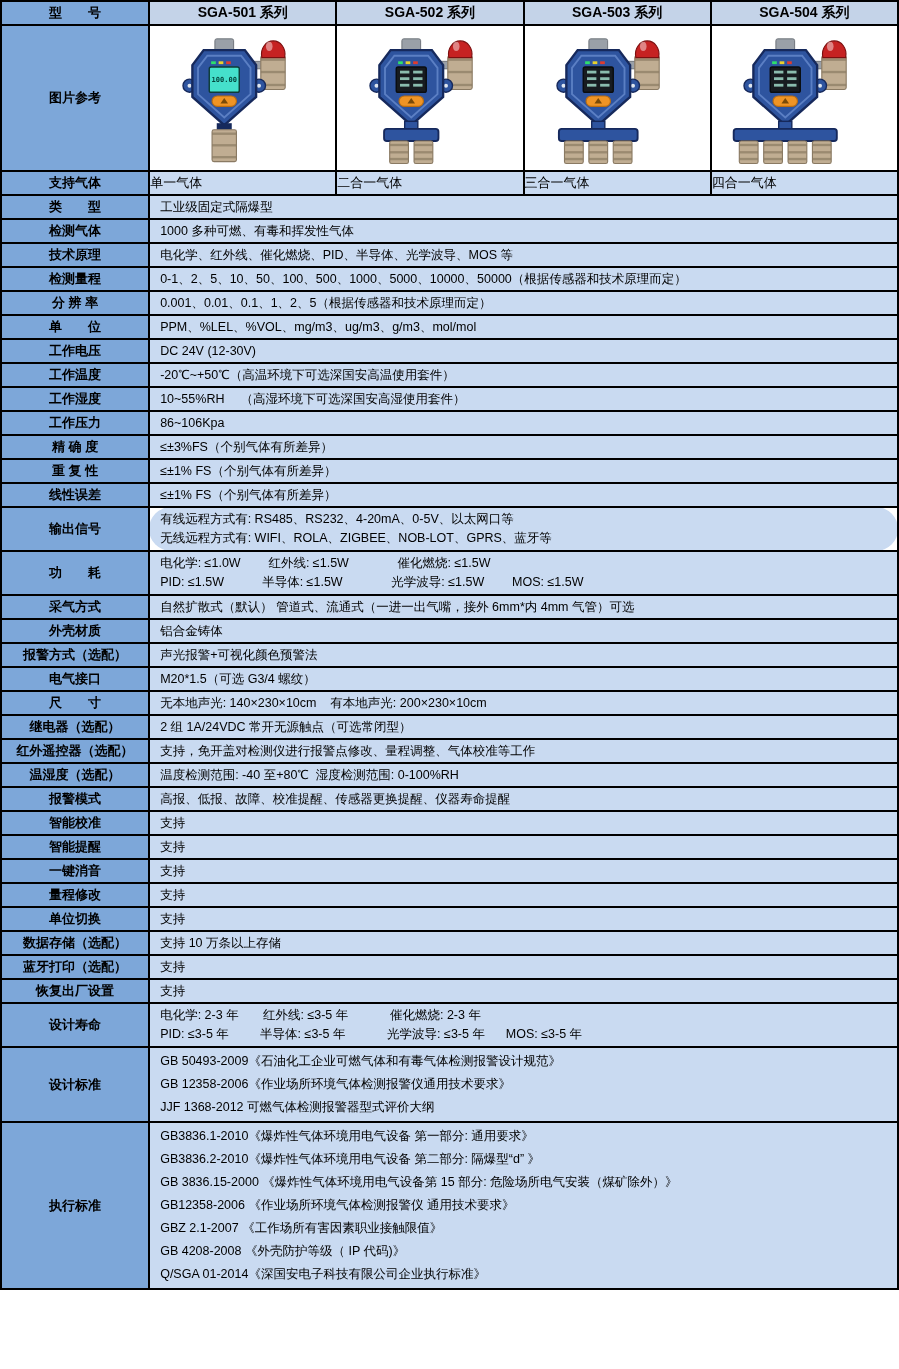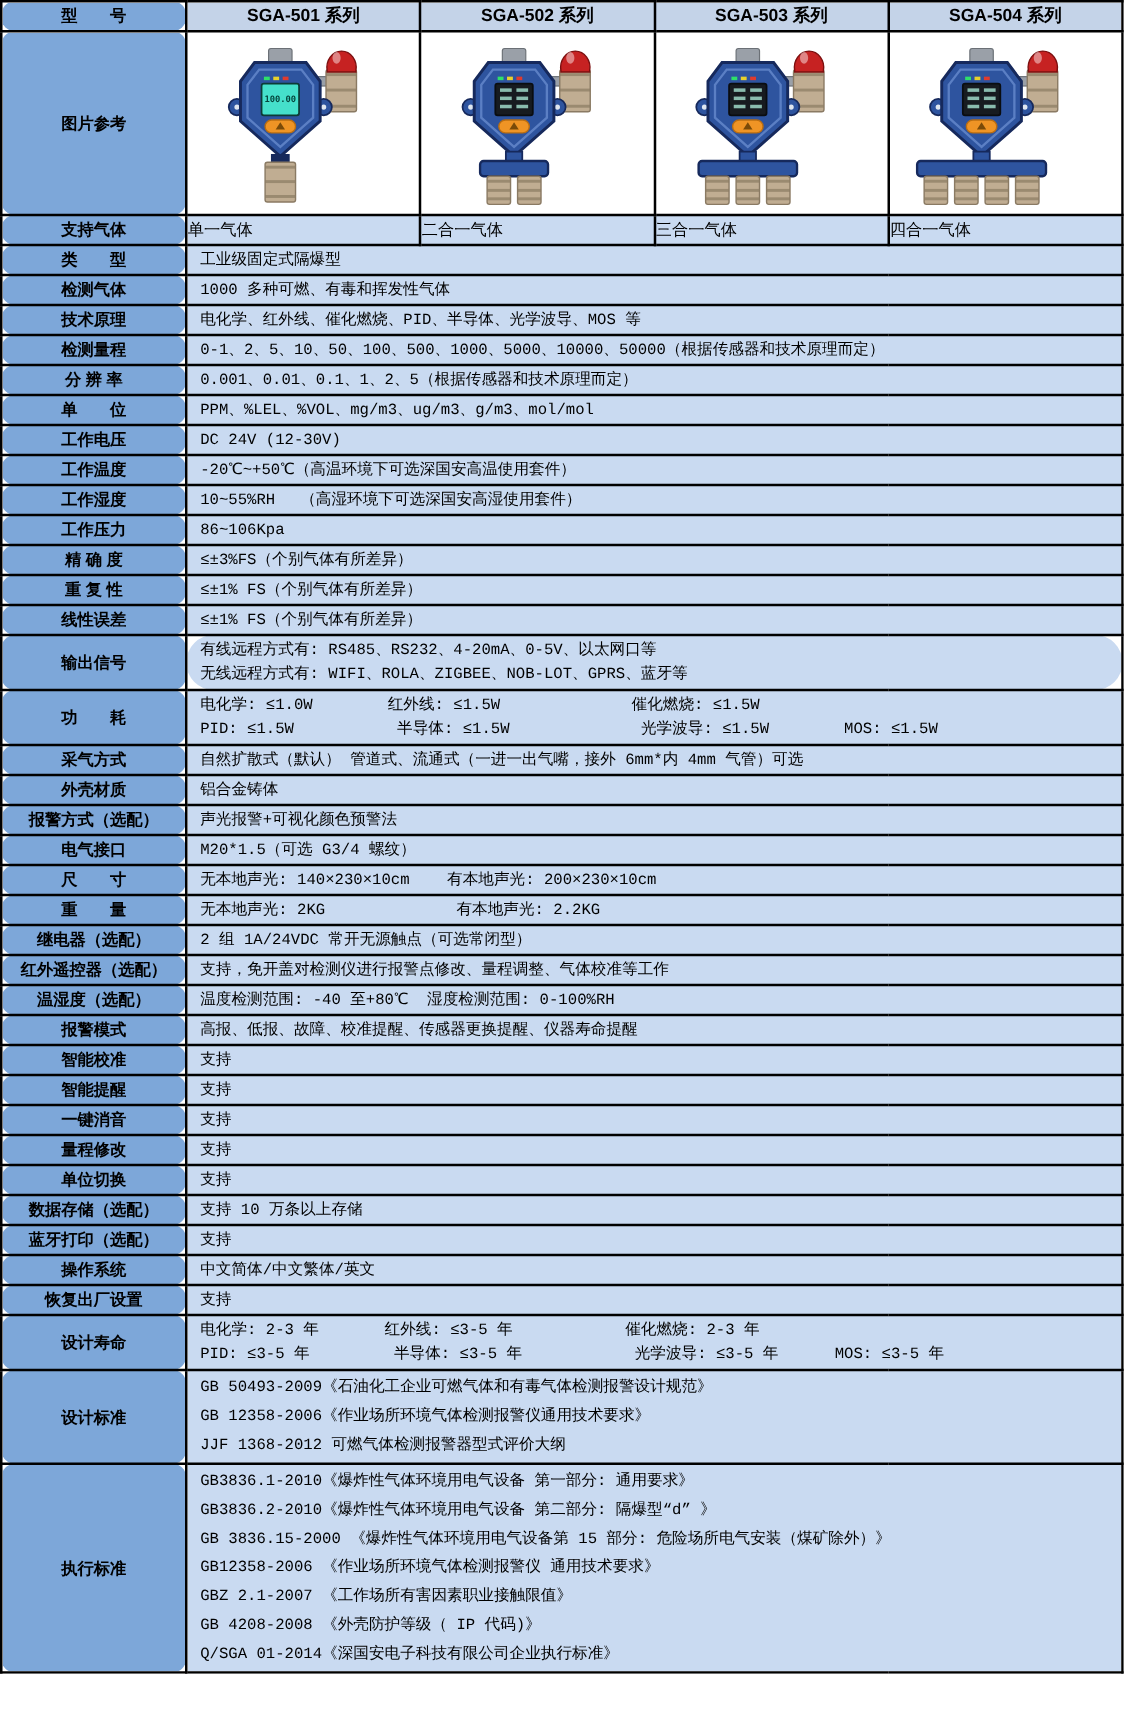--- a/index.html
+++ b/index.html
@@ -24,21 +24,20 @@
   }
   col.c-label{width:148px;}
   col.c-dev{width:187px;}
   th.row-label{
     background:var(--label-bg);
     font-size:13px;
     font-weight:bold;
     text-align:center;
     white-space:pre-wrap;
     padding:2px 4px;
-    border-radius:11px;
   }
   tr.header-row{height:24px;}
   tr.header-row td{
     background:var(--model-bg);
     font-size:14px;
     font-weight:bold;
     text-align:center;
   }
   tr.image-row{height:146px;}
   tr.image-row td{
@@ -50,21 +49,21 @@
   tr.gases-row td{
     background:var(--value-bg);
     font-size:13px;
   }
   td.spec-value{
     background:var(--value-bg);
     font-size:12.5px;
     line-height:17px;
     padding:2px 20px 2px 10px;
     white-space:pre-wrap;
-    font-family:Liberation Mono, monospace;
+    font-family:Liberation Sans, sans-serif;
     text-align:left;
     vertical-align:middle;
   }
   .device-wrap{display:inline-block;line-height:0;text-decoration:underline;}
 </style>
 </head>
 <body>
 
 <table class="spec-table">
   <colgroup>
@@ -324,24 +323,20 @@
   </tr>
       <tr class="spec-row">
     <th class="row-label">电气接口</th>
     <td class="spec-value" colspan="4">M20*1.5（可选 G3/4 螺纹）</td>
   </tr>
       <tr class="spec-row">
     <th class="row-label">尺　　寸</th>
     <td class="spec-value" colspan="4">无本地声光: 140×230×10cm    有本地声光: 200×230×10cm</td>
   </tr>
       <tr class="spec-row">
-    <th class="row-label">重　　量</th>
-    <td class="spec-value" colspan="4">无本地声光: 2KG              有本地声光: 2.2KG</td>
-  </tr>
-      <tr class="spec-row">
     <th class="row-label">继电器（选配）</th>
     <td class="spec-value" colspan="4">2 组 1A/24VDC 常开无源触点（可选常闭型）</td>
   </tr>
       <tr class="spec-row">
     <th class="row-label">红外遥控器（选配）</th>
     <td class="spec-value" colspan="4">支持，免开盖对检测仪进行报警点修改、量程调整、气体校准等工作</td>
   </tr>
       <tr class="spec-row">
     <th class="row-label">温湿度（选配）</th>
     <td class="spec-value" colspan="4">温度检测范围: -40 至+80℃  湿度检测范围: 0-100%RH</td>
@@ -370,24 +365,20 @@
     <th class="row-label">单位切换</th>
     <td class="spec-value" colspan="4">支持</td>
   </tr>
       <tr class="spec-row">
     <th class="row-label">数据存储（选配）</th>
     <td class="spec-value" colspan="4">支持 10 万条以上存储</td>
   </tr>
       <tr class="spec-row">
     <th class="row-label">蓝牙打印（选配）</th>
     <td class="spec-value" colspan="4">支持</td>
-  </tr>
-      <tr class="spec-row">
-    <th class="row-label">操作系统</th>
-    <td class="spec-value" colspan="4">中文简体/中文繁体/英文</td>
   </tr>
       <tr class="spec-row">
     <th class="row-label">恢复出厂设置</th>
     <td class="spec-value" colspan="4">支持</td>
   </tr>
       <tr class="spec-row">
     <th class="row-label">设计寿命</th>
     <td class="spec-value" colspan="4" style="line-height: 19px;">电化学: 2-3 年       红外线: ≤3-5 年            催化燃烧: 2-3 年
 PID: ≤3-5 年         半导体: ≤3-5 年            光学波导: ≤3-5 年      MOS: ≤3-5 年</td>
   </tr>

